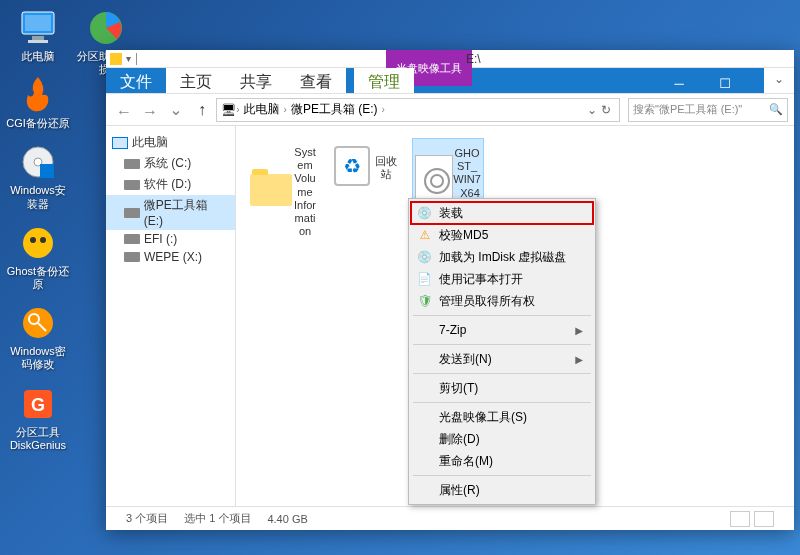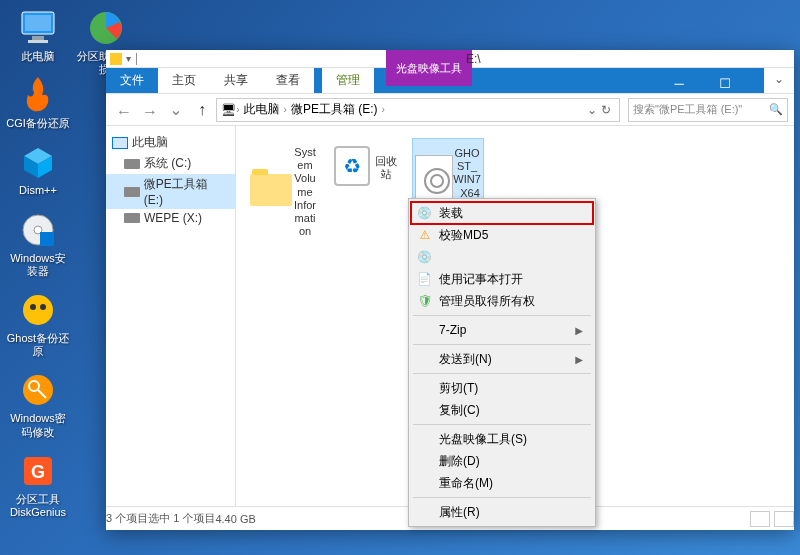--- a/index.html
+++ b/index.html
@@ -15,21 +15,21 @@
 
 .win { position: absolute; left: 106px; top: 50px; width: 688px; height: 480px; background: #fff; box-shadow: 0 4px 20px rgba(0,0,0,.4); display: flex; flex-direction: column; }
 .titlebar-row { height: 18px; background: #fff; display: flex; align-items: center; padding-left: 4px; border-bottom: 1px solid #e0e0e0; }
 .tb-small-ico { width: 12px; height: 12px; margin-right: 4px; background: #ffca28; }
 .titlebar { height: 30px; background: #1979ca; display: flex; align-items: stretch; color: #fff; }
 .tb-tool-label { background: #9c27b0; color: #fff; font-size: 11px; padding: 2px 10px; display: flex; align-items: center; position: relative; top: -18px; }
 .titlebtns { position: absolute; right: 0; top: 18px; display: flex; height: 30px; }
 .titlebtn { width: 46px; display: flex; align-items: center; justify-content: center; color: #fff; font-size: 13px; }
 
 .ribbon-tabs { height: 26px; background: #fff; display: flex; border-bottom: 1px solid #e0e0e0; }
-.rtab { padding: 4px 14px; font-size: 12px; color: #333; cursor: pointer; }
+.rtab { padding: 4px 14px; font-size: 16px; color: #333; cursor: pointer; }
 .rtab.file { background: #1979ca; color: #fff; }
 .rtab.manage { color: #4d7c0f; }
 .ribbon-toggle { margin-left: auto; padding: 4px 10px; font-size: 12px; color: #666; }
 
 .addr { height: 32px; background: #fff; border-bottom: 1px solid #e0e0e0; display: flex; align-items: center; padding: 0 6px; gap: 2px; }
 .addr-nav { width: 24px; height: 24px; display: flex; align-items: center; justify-content: center; color: #888; }
 .addr-nav.enabled { color: #333; }
 .addr-bar { flex: 1; height: 24px; border: 1px solid #ccc; display: flex; align-items: center; padding: 0 4px; font-size: 12px; }
 .addr-seg { padding: 0 4px; }
 .addr-sep { color: #888; font-size: 10px; }
@@ -57,21 +57,21 @@
 .iso-ico::after { content: ""; position: absolute; left: 8px; top: 12px; width: 22px; height: 22px; border: 2px solid #999; border-radius: 50%; box-shadow: inset 0 0 0 4px #fff, inset 0 0 0 6px #999; }
 
 
 .ctx { position: absolute; left: 408px; top: 198px; width: 188px; background: #f0f0f0; border: 1px solid #bbb; box-shadow: 2px 2px 6px rgba(0,0,0,.3); padding: 3px 2px; font-size: 12px; }
 .ctx-row { display: flex; align-items: center; height: 22px; padding: 0 10px 0 28px; position: relative; cursor: pointer; }
 .ctx-row.hl { outline: 2px solid #d00; outline-offset: -1px; }
 .ctx-sep { height: 1px; background: #d0d0d0; margin: 3px 2px; }
 .ctx-ico { position: absolute; left: 6px; width: 16px; height: 16px; display: flex; align-items: center; justify-content: center; font-size: 12px; }
 .ctx-arrow { margin-left: auto; color: #666; font-size: 10px; }
 
-.status { height: 24px; border-top: 1px solid #e0e0e0; background: #fff; display: flex; align-items: center; padding: 0 0; font-size: 11px; color: #555; gap: 0; }
+.status { height: 24px; border-top: 1px solid #e0e0e0; background: #fff; display: flex; align-items: center; padding: 0 20px; font-size: 11px; color: #555; gap: 16px; }
 .status-right { margin-left: auto; display: flex; gap: 4px; }
 .view-btn { width: 20px; height: 16px; border: 1px solid #ccc; }
 
 svg { display: block; }
 </style>
 </head>
 <body>
 
 <div class="desktop-icons">
   <div class="di">
@@ -85,30 +85,20 @@
       </div>
     <div class="di-lbl">此电脑</div>
   </div>
   <div class="di">
     <div class="di-ico">
         <svg width="36" height="40">
           <path d="M18 2 Q26 12 22 20 Q30 18 28 28 Q24 38 14 36 Q4 32 8 20 Q12 24 14 18 Q10 10 18 2" fill="#ff6f00"></path>
         </svg>
       </div>
     <div class="di-lbl">CGI备份还原</div>
-  </div>
-  <div class="di">
-    <div class="di-ico">
-        <svg width="36" height="36">
-          <path d="M18 4 L32 12 L18 20 L4 12 Z" fill="#4fc3f7"></path>
-          <path d="M4 12 L18 20 L18 34 L4 26 Z" fill="#0288d1"></path>
-          <path d="M32 12 L18 20 L18 34 L32 26 Z" fill="#03a9f4"></path>
-        </svg>
-      </div>
-    <div class="di-lbl">Dism++</div>
   </div>
   <div class="di">
     <div class="di-ico">
         <svg width="36" height="36">
           <circle cx="18" cy="18" r="15" fill="#eceff1" stroke="#999"></circle>
           <circle cx="18" cy="18" r="4" fill="#fff" stroke="#999"></circle>
           <rect x="20" y="20" width="14" height="14" fill="#0078d7"></rect>
         </svg>
       </div>
     <div class="di-lbl">Windows安装器</div>
@@ -205,23 +195,31 @@
   <div class="body">
     <div class="sidebar">
       <div class="side-item root">
         <div class="side-pc-ico"></div>
         <span>此电脑</span>
       </div>
       <div class="side-item">
           <div class="side-disk-ico"></div>
           <span>系统 (C:)</span>
         </div>
+      <div class="side-item">
+          <div class="side-disk-ico"></div>
+          <span>软件 (D:)</span>
+        </div>
       <div class="side-item sel">
           <div class="side-disk-ico"></div>
           <span>微PE工具箱 (E:)</span>
+        </div>
+      <div class="side-item">
+          <div class="side-disk-ico"></div>
+          <span>EFI (:)</span>
         </div>
       <div class="side-item">
           <div class="side-disk-ico"></div>
           <span>WEPE (X:)</span>
         </div>
     </div>
 
     <div class="content">
       <div class="item">
         <div class="item-ico">
@@ -259,20 +257,21 @@
   <div class="ctx-row hl">
       <span class="ctx-ico">💿</span>
       <span>装载</span>
     </div>
   <div class="ctx-row">
       <span class="ctx-ico" style="color:#ff9800">⚠</span>
       <span>校验MD5</span>
     </div>
   <div class="ctx-row">
       <span class="ctx-ico">💿</span>
+      <span>加载为 ImDisk 虚拟磁盘</span>
     </div>
   <div class="ctx-row">
       <span class="ctx-ico">📄</span>
       <span>使用记事本打开</span>
     </div>
   <div class="ctx-row">
       <span class="ctx-ico" style="color:#4caf50">🛡</span>
       <span>管理员取得所有权</span>
     </div>
   <div class="ctx-sep"></div>
@@ -282,23 +281,20 @@
     </div>
   <div class="ctx-sep"></div>
   <div class="ctx-row">
       <span>发送到(N)</span>
       <span class="ctx-arrow">▶</span>
     </div>
   <div class="ctx-sep"></div>
   <div class="ctx-row">
       <span>剪切(T)</span>
     </div>
-  <div class="ctx-row">
-      <span>复制(C)</span>
-    </div>
   <div class="ctx-sep"></div>
   <div class="ctx-row">
       <span>光盘映像工具(S)</span>
     </div>
   <div class="ctx-row">
       <span>删除(D)</span>
     </div>
   <div class="ctx-row">
       <span>重命名(M)</span>
     </div>

